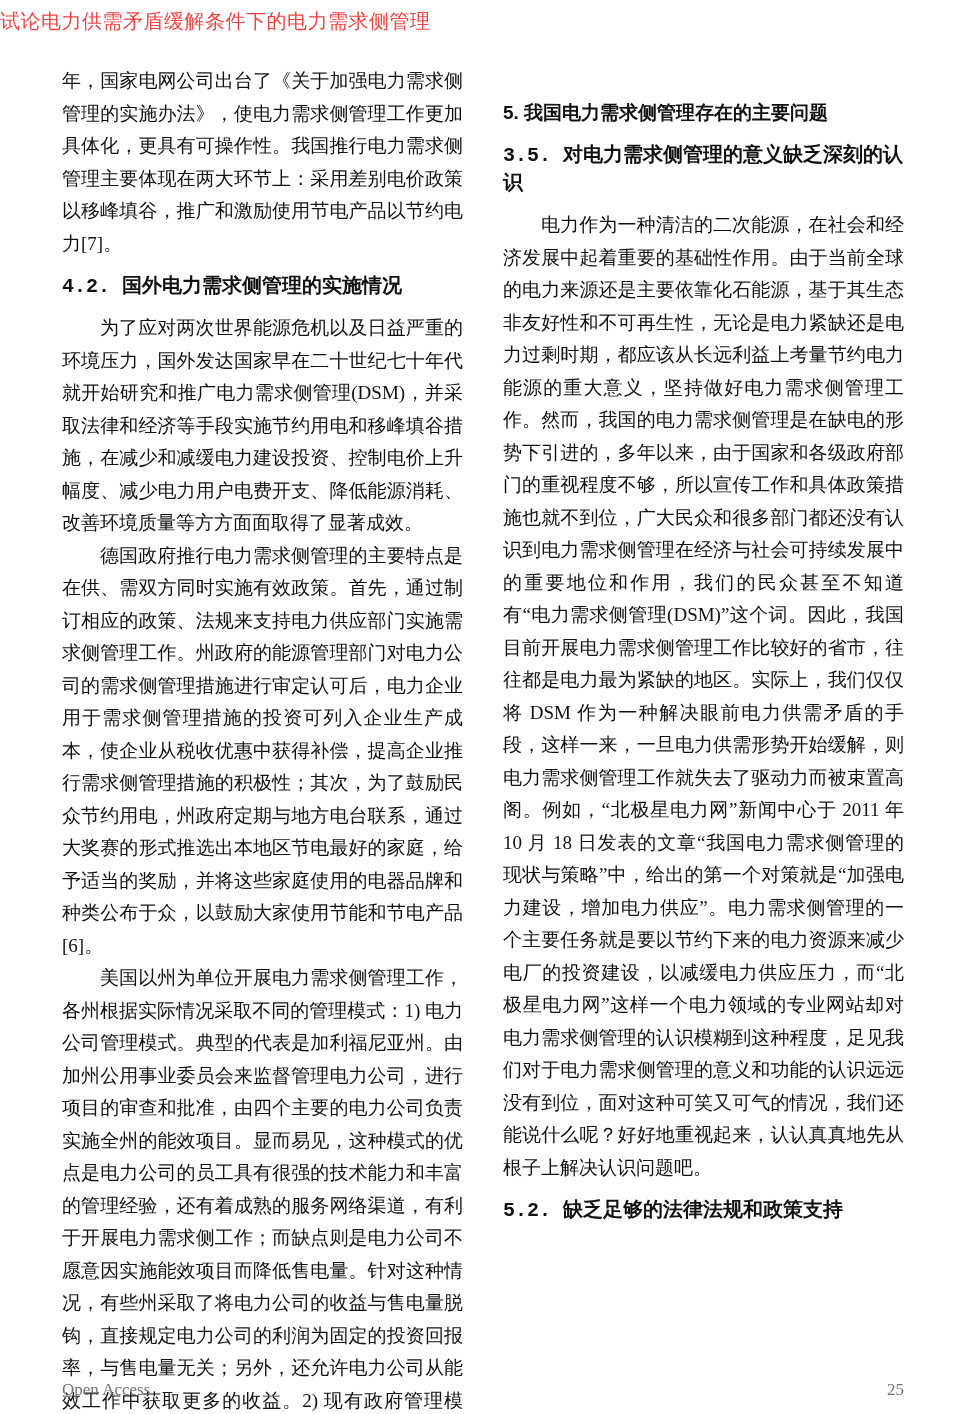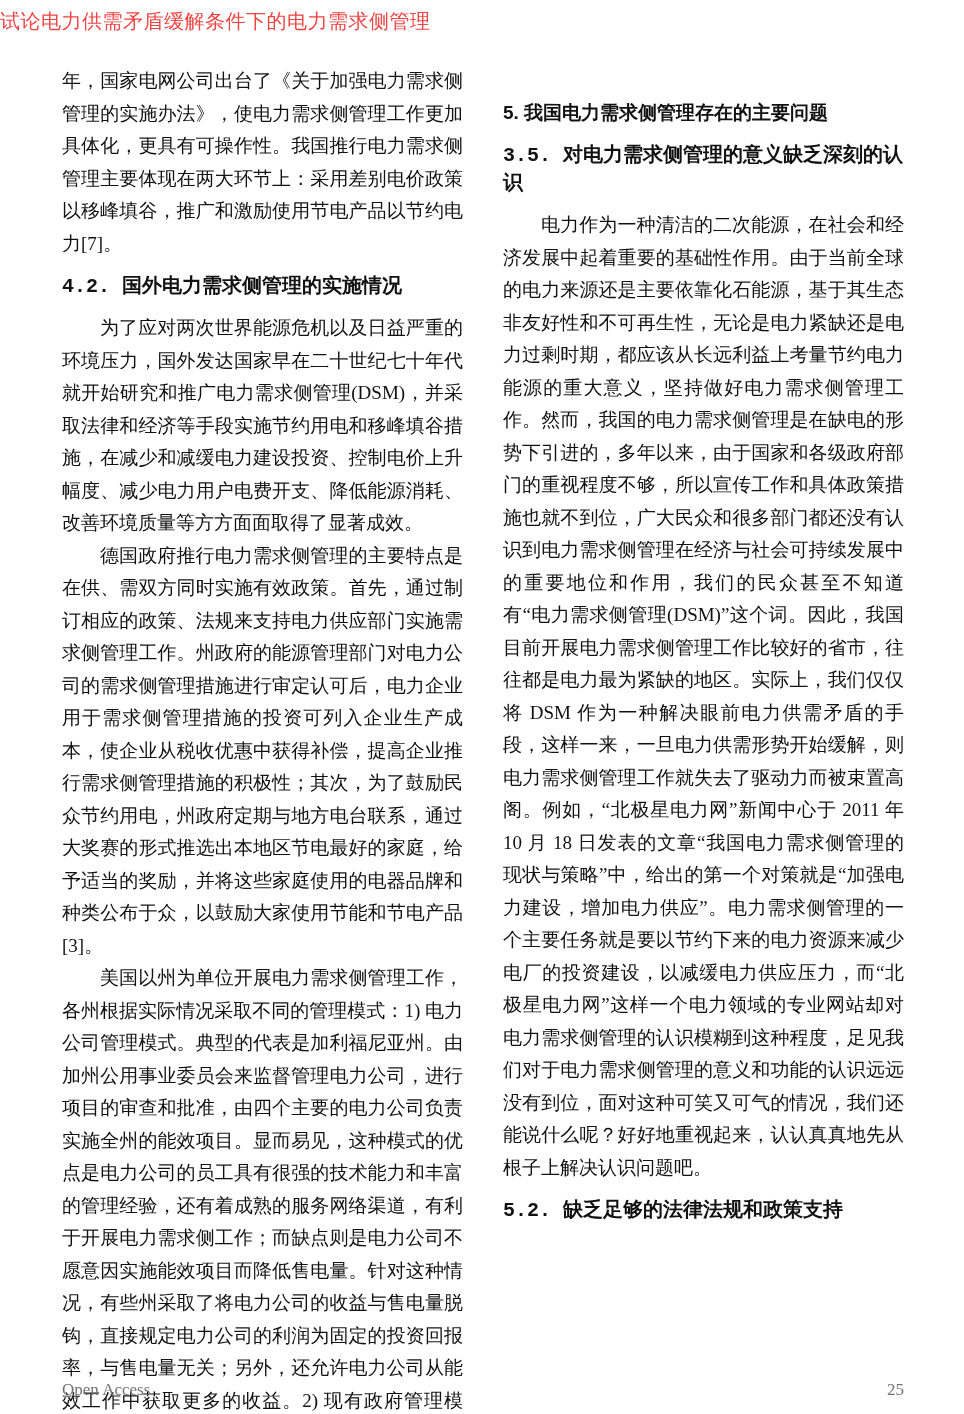--- a/index.html
+++ b/index.html
@@ -68,21 +68,21 @@
 <div class="page">
 
   <div class="running-head">试论电力供需矛盾缓解条件下的电力需求侧管理</div>
 
   <div class="columns">
 
     <div class="col">
       <p class="para no-indent">年，国家电网公司出台了《关于加强电力需求侧管理的实施办法》，使电力需求侧管理工作更加具体化，更具有可操作性。我国推行电力需求侧管理主要体现在两大环节上：采用差别电价政策以移峰填谷，推广和激励使用节电产品以节约电力[7]。</p>
       <div class="h-sub">4.2.  国外电力需求侧管理的实施情况</div>
       <p class="para">为了应对两次世界能源危机以及日益严重的环境压力，国外发达国家早在二十世纪七十年代就开始研究和推广电力需求侧管理(DSM)，并采取法律和经济等手段实施节约用电和移峰填谷措施，在减少和减缓电力建设投资、控制电价上升幅度、减少电力用户电费开支、降低能源消耗、改善环境质量等方方面面取得了显著成效。</p>
-      <p class="para">德国政府推行电力需求侧管理的主要特点是在供、需双方同时实施有效政策。首先，通过制订相应的政策、法规来支持电力供应部门实施需求侧管理工作。州政府的能源管理部门对电力公司的需求侧管理措施进行审定认可后，电力企业用于需求侧管理措施的投资可列入企业生产成本，使企业从税收优惠中获得补偿，提高企业推行需求侧管理措施的积极性；其次，为了鼓励民众节约用电，州政府定期与地方电台联系，通过大奖赛的形式推选出本地区节电最好的家庭，给予适当的奖励，并将这些家庭使用的电器品牌和种类公布于众，以鼓励大家使用节能和节电产品[3]。</p>
+      <p class="para">德国政府推行电力需求侧管理的主要特点是在供、需双方同时实施有效政策。首先，通过制订相应的政策、法规来支持电力供应部门实施需求侧管理工作。州政府的能源管理部门对电力公司的需求侧管理措施进行审定认可后，电力企业用于需求侧管理措施的投资可列入企业生产成本，使企业从税收优惠中获得补偿，提高企业推行需求侧管理措施的积极性；其次，为了鼓励民众节约用电，州政府定期与地方电台联系，通过大奖赛的形式推选出本地区节电最好的家庭，给予适当的奖励，并将这些家庭使用的电器品牌和种类公布于众，以鼓励大家使用节能和节电产品[6]。</p>
       <p class="para">美国以州为单位开展电力需求侧管理工作，各州根据实际情况采取不同的管理模式：1)  电力公司管理模式。典型的代表是加利福尼亚州。由加州公用事业委员会来监督管理电力公司，进行项目的审查和批准，由四个主要的电力公司负责实施全州的能效项目。显而易见，这种模式的优点是电力公司的员工具有很强的技术能力和丰富的管理经验，还有着成熟的服务网络渠道，有利于开展电力需求侧工作；而缺点则是电力公司不愿意因实施能效项目而降低售电量。针对这种情况，有些州采取了将电力公司的收益与售电量脱钩，直接规定电力公司的利润为固定的投资回报率，与售电量无关；另外，还允许电力公司从能效工作中获取更多的收益。2)  现有政府管理模式。典型代表是纽约州。这种模式管理的优点是由政府部门统筹规划全州的能效项目，可以产生较大的规模效益，而缺点则是政府部门缺乏专业人才，行政决策可能会</p>
     </div>
 
     <div class="col">
       <div class="h-section">5.  我国电力需求侧管理存在的主要问题</div>
       <div class="h-sub">3.5.  对电力需求侧管理的意义缺乏深刻的认识</div>
       <p class="para">电力作为一种清洁的二次能源，在社会和经济发展中起着重要的基础性作用。由于当前全球的电力来源还是主要依靠化石能源，基于其生态非友好性和不可再生性，无论是电力紧缺还是电力过剩时期，都应该从长远利益上考量节约电力能源的重大意义，坚持做好电力需求侧管理工作。然而，我国的电力需求侧管理是在缺电的形势下引进的，多年以来，由于国家和各级政府部门的重视程度不够，所以宣传工作和具体政策措施也就不到位，广大民众和很多部门都还没有认识到电力需求侧管理在经济与社会可持续发展中的重要地位和作用，我们的民众甚至不知道有“电力需求侧管理(DSM)”这个词。因此，我国目前开展电力需求侧管理工作比较好的省市，往往都是电力最为紧缺的地区。实际上，我们仅仅将 DSM 作为一种解决眼前电力供需矛盾的手段，这样一来，一旦电力供需形势开始缓解，则电力需求侧管理工作就失去了驱动力而被束置高阁。例如，“北极星电力网”新闻中心于 2011 年 10 月 18 日发表的文章“我国电力需求侧管理的现状与策略”中，给出的第一个对策就是“加强电力建设，增加电力供应”。电力需求侧管理的一个主要任务就是要以节约下来的电力资源来减少电厂的投资建设，以减缓电力供应压力，而“北极星电力网”这样一个电力领域的专业网站却对电力需求侧管理的认识模糊到这种程度，足见我们对于电力需求侧管理的意义和功能的认识远远没有到位，面对这种可笑又可气的情况，我们还能说什么呢？好好地重视起来，认认真真地先从根子上解决认识问题吧。</p>
       <div class="h-sub">5.2.  缺乏足够的法律法规和政策支持</div>
 
     </div>

